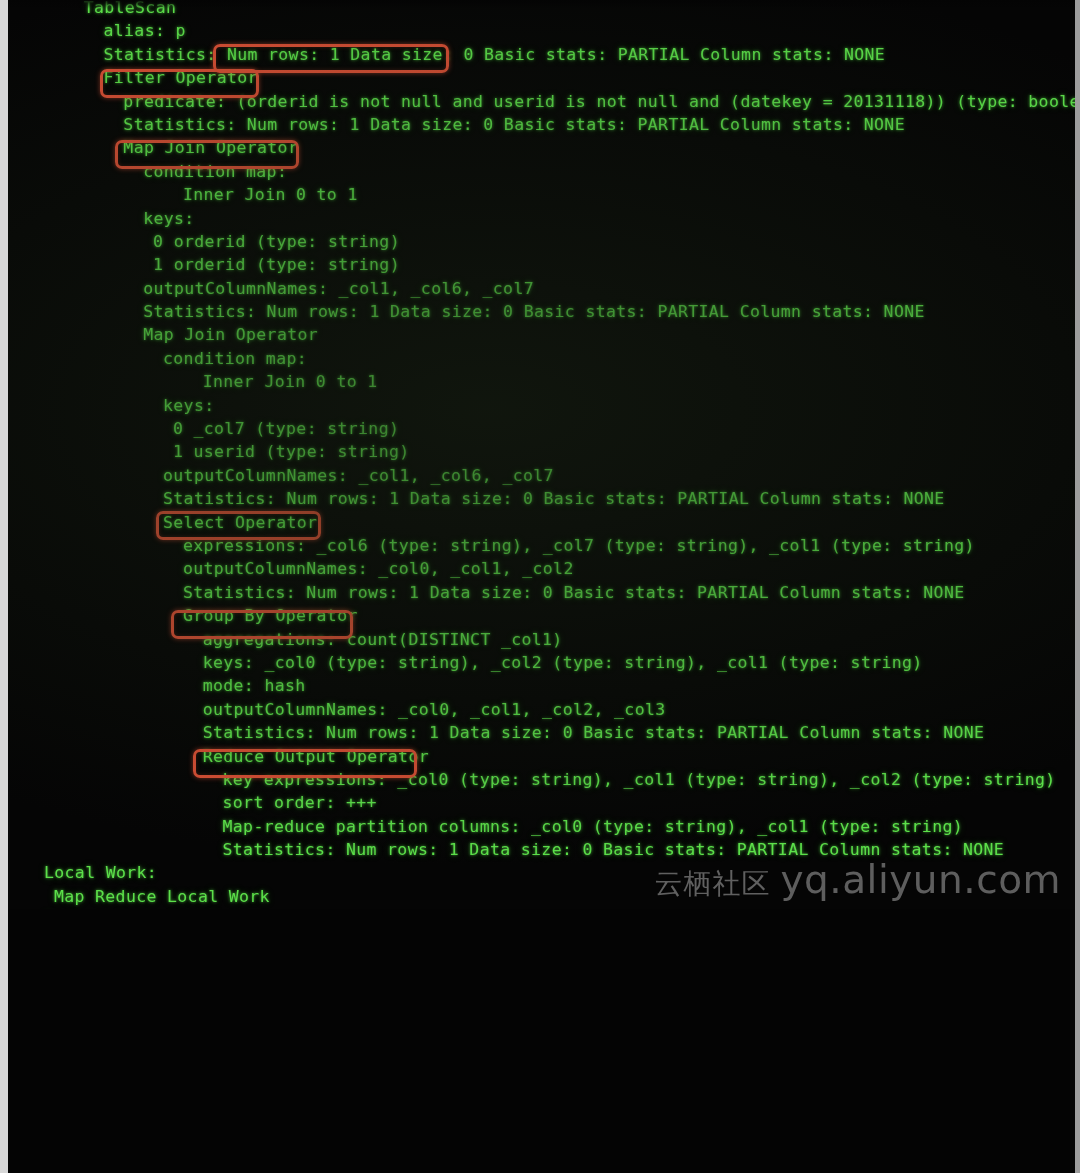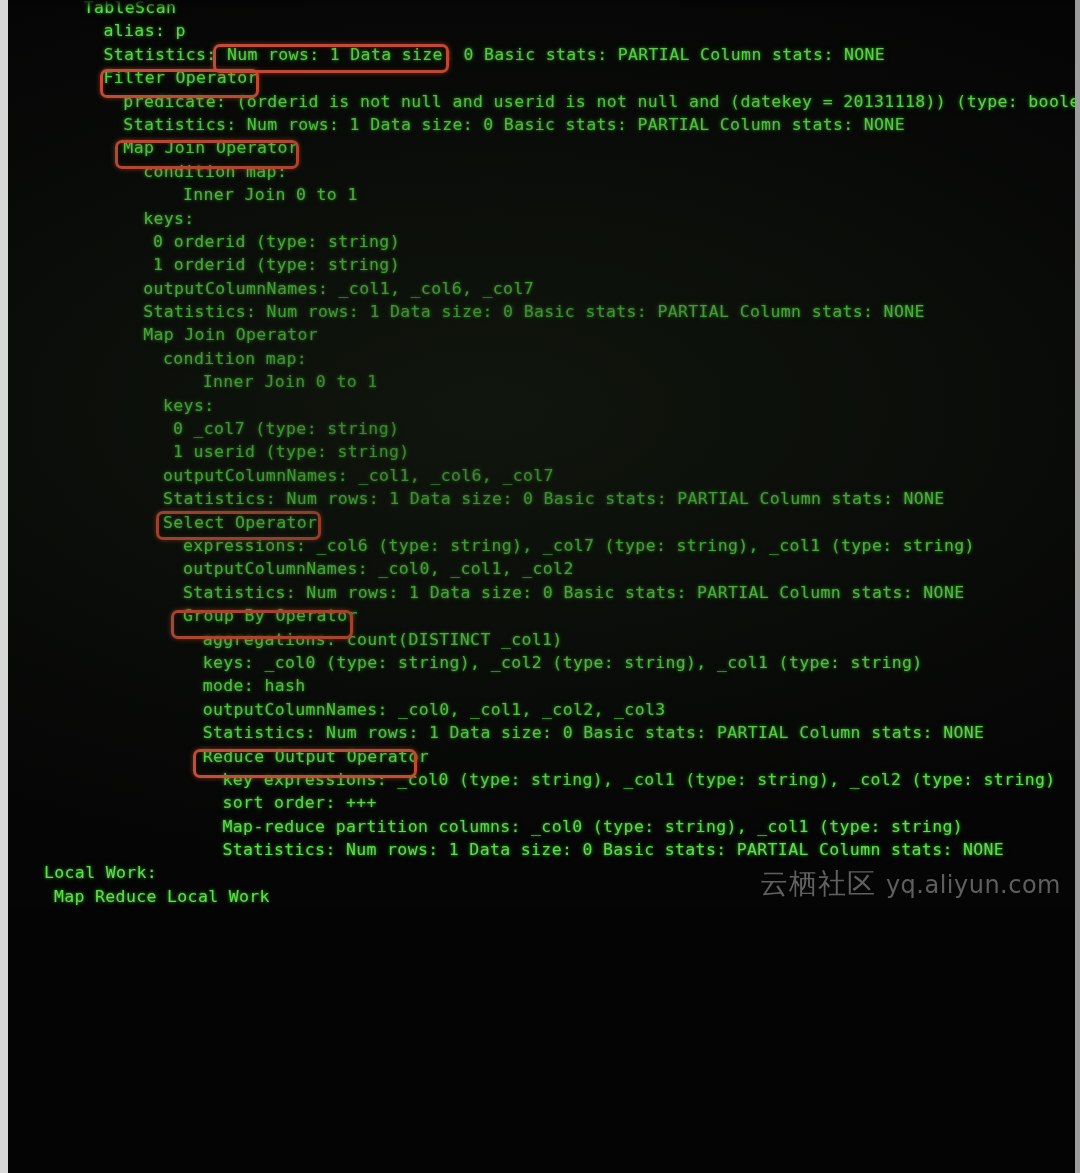--- a/index.html
+++ b/index.html
@@ -82,21 +82,21 @@
     color: #6a6a6a;
     opacity: 0.85;
     font-family: "DejaVu Sans", "Liberation Sans", sans-serif;
   }
   #watermark .wm-cn {
     font-size: 28px;
     letter-spacing: 1px;
     color: #707070;
   }
   #watermark .wm-url {
-    font-size: 24px;
+    font-size: 39px;
     letter-spacing: 0.5px;
     color: #6e6e6e;
   }
   
   #top-fade {
     position: absolute;
     left: 0; top: 0; right: 0;
     height: 9px;
     background: linear-gradient(to bottom, rgba(4,4,4,0.95), rgba(4,4,4,0));
     pointer-events: none;

